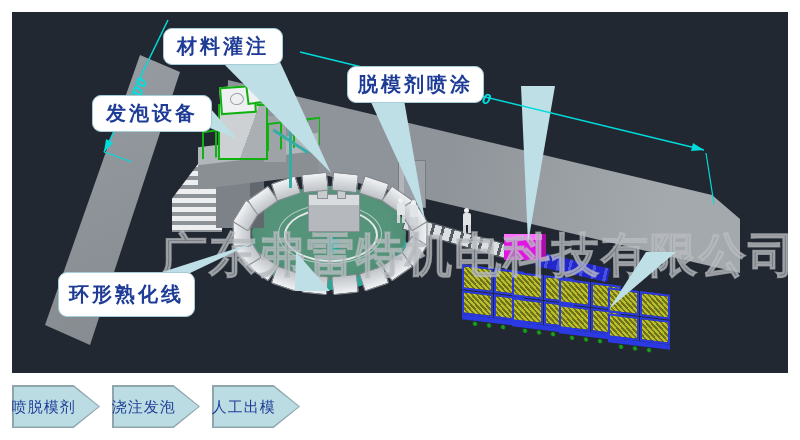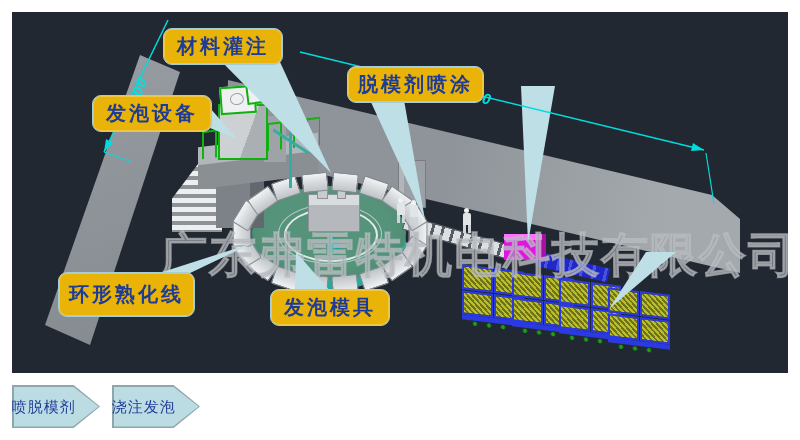--- a/index.html
+++ b/index.html
@@ -91,21 +91,21 @@
     font-size:47px;font-weight:700;letter-spacing:2px;color:rgba(158,163,168,.62);
     -webkit-text-stroke:1px rgba(196,200,204,.55);}
 
   
   .overlay{position:absolute;left:0;top:0;width:776px;height:361px;z-index:7;pointer-events:none;}
 
   .dim-text{position:absolute;z-index:7;color:#00e0e0;font-style:italic;font-weight:700;
     font-size:15px;letter-spacing:1px;font-family:"Liberation Sans",sans-serif;}
 
   
-  .callout{position:absolute;z-index:8;background:#eab308;border:1px solid #a5cdd8;
+  .callout{position:absolute;z-index:8;background:#ffffff;border:1px solid #a5cdd8;
     border-radius:9px;padding:4px 13px;color:#1e3c96;font-size:20px;font-weight:700;
     letter-spacing:3px;white-space:nowrap;box-shadow:0 0 0 1px rgba(255,255,255,.25) inset;}
 
   
   .flowbar{position:absolute;left:0;top:373px;width:800px;height:67px;background:#ffffff;
     display:flex;align-items:flex-start;padding:12px 0 0 12px;gap:12px;box-sizing:border-box;}
   .step{position:relative;width:88px;height:43px;flex:0 0 auto;
     clip-path:polygon(0 0,70% 0,100% 50%,70% 100%,0 100%);background:#8fa6ad;}
   .step .fill{position:absolute;inset:1.5px;background:#bcdce4;
     clip-path:polygon(0 0,70% 0,100% 50%,70% 100%,0 100%);}
@@ -214,21 +214,20 @@
       <line x1="92" y1="140" x2="120" y2="150" stroke="#00dcdc" stroke-width="1.2"></line>
     </svg>
 
     <div class="dim-text" style="left:452px;top:76px;transform:rotate(13deg)">000</div>
     <div class="dim-text" style="left:118px;top:66px;transform:rotate(-68deg)">00</div>
 
     <div class="callout" style="left:151px;top:16px">材料灌注</div>
     <div class="callout" style="left:335px;top:54px;padding:4px 10px">脱模剂喷涂</div>
     <div class="callout" style="left:80px;top:83px">发泡设备</div>
     <div class="callout" style="left:46px;top:260px;padding:8px 10px">环形熟化线</div>
-    <div class="callout" style="left:258px;top:277px">发泡模具</div>
   <div class="mold" style="left: 393px; top: 212px; transform: rotate(90deg);"></div>
       <div class="mold" style="left: 387.693px; top: 229.785px; transform: rotate(121.631deg);"></div>
       <div class="mold" style="left: 372.412px; top: 245.425px; transform: rotate(144.846deg);"></div>
       <div class="mold" style="left: 349px; top: 257.033px; transform: rotate(161.162deg);"></div>
       <div class="mold" style="left: 320.281px; top: 263.21px; transform: rotate(174.052deg);"></div>
       <div class="mold" style="left: 289.719px; top: 263.21px; transform: rotate(-174.052deg);"></div>
       <div class="mold" style="left: 261px; top: 257.033px; transform: rotate(-161.162deg);"></div>
       <div class="mold" style="left: 237.588px; top: 245.425px; transform: rotate(-144.846deg);"></div>
       <div class="mold" style="left: 222.307px; top: 229.785px; transform: rotate(-121.631deg);"></div>
       <div class="mold" style="left: 217px; top: 212px; transform: rotate(-90deg);"></div>
@@ -244,15 +243,19 @@
 
   <div class="flowbar">
     <div class="step">
       <div class="fill"></div>
       <div class="lbl">喷脱模剂</div>
     </div>
     <div class="step">
       <div class="fill"></div>
       <div class="lbl">浇注发泡</div>
     </div>
+    <div class="step">
+      <div class="fill"></div>
+      <div class="lbl">人工出模</div>
+    </div>
   </div>
 
 </div>
 
 </body></html>

